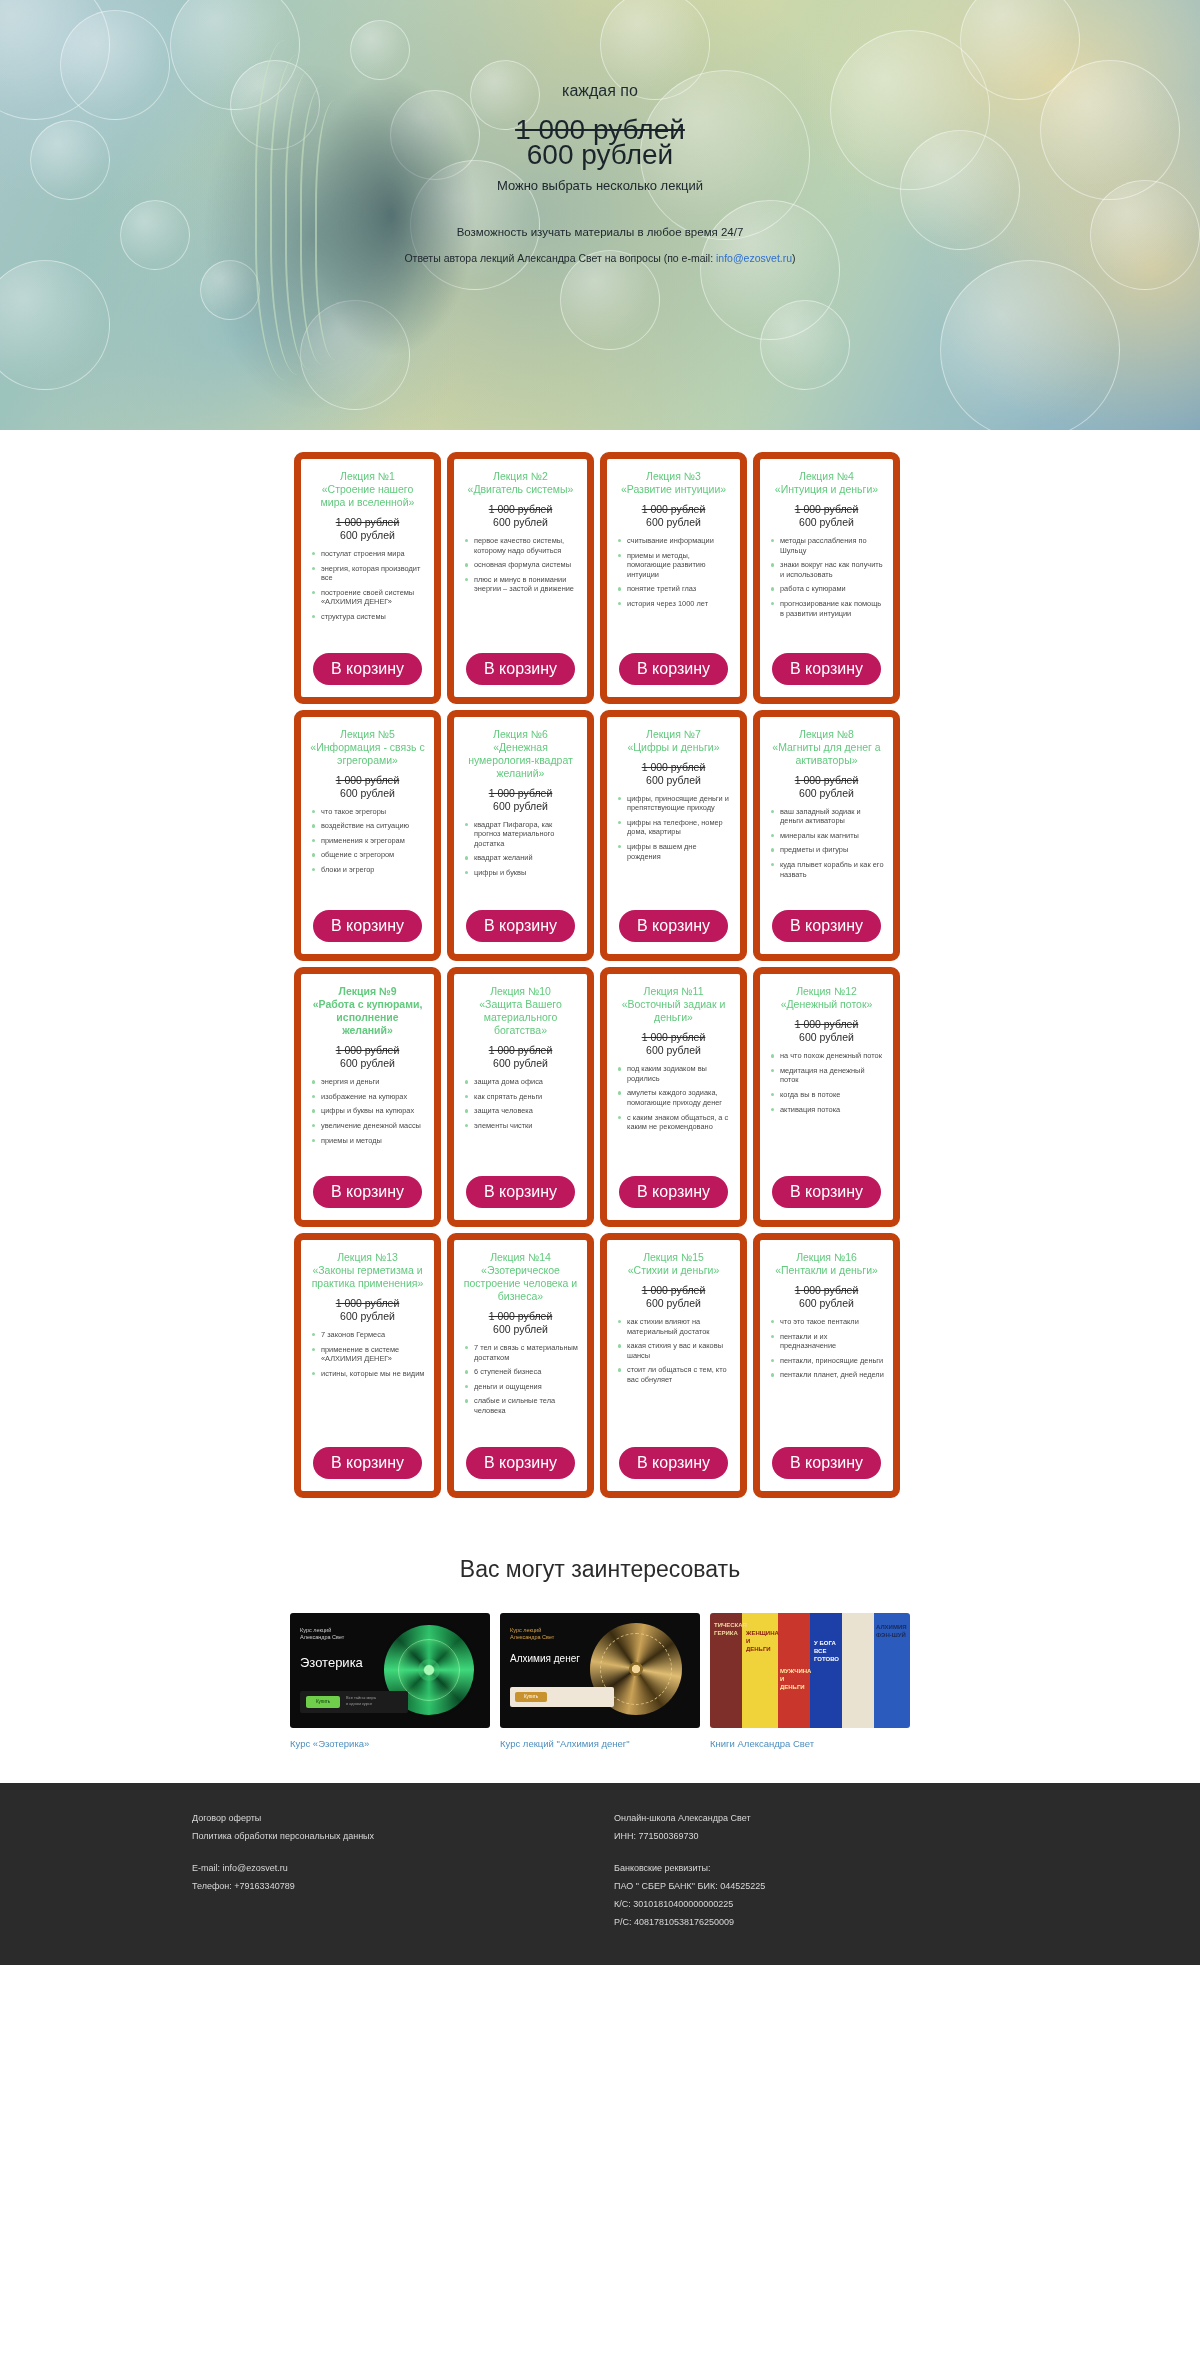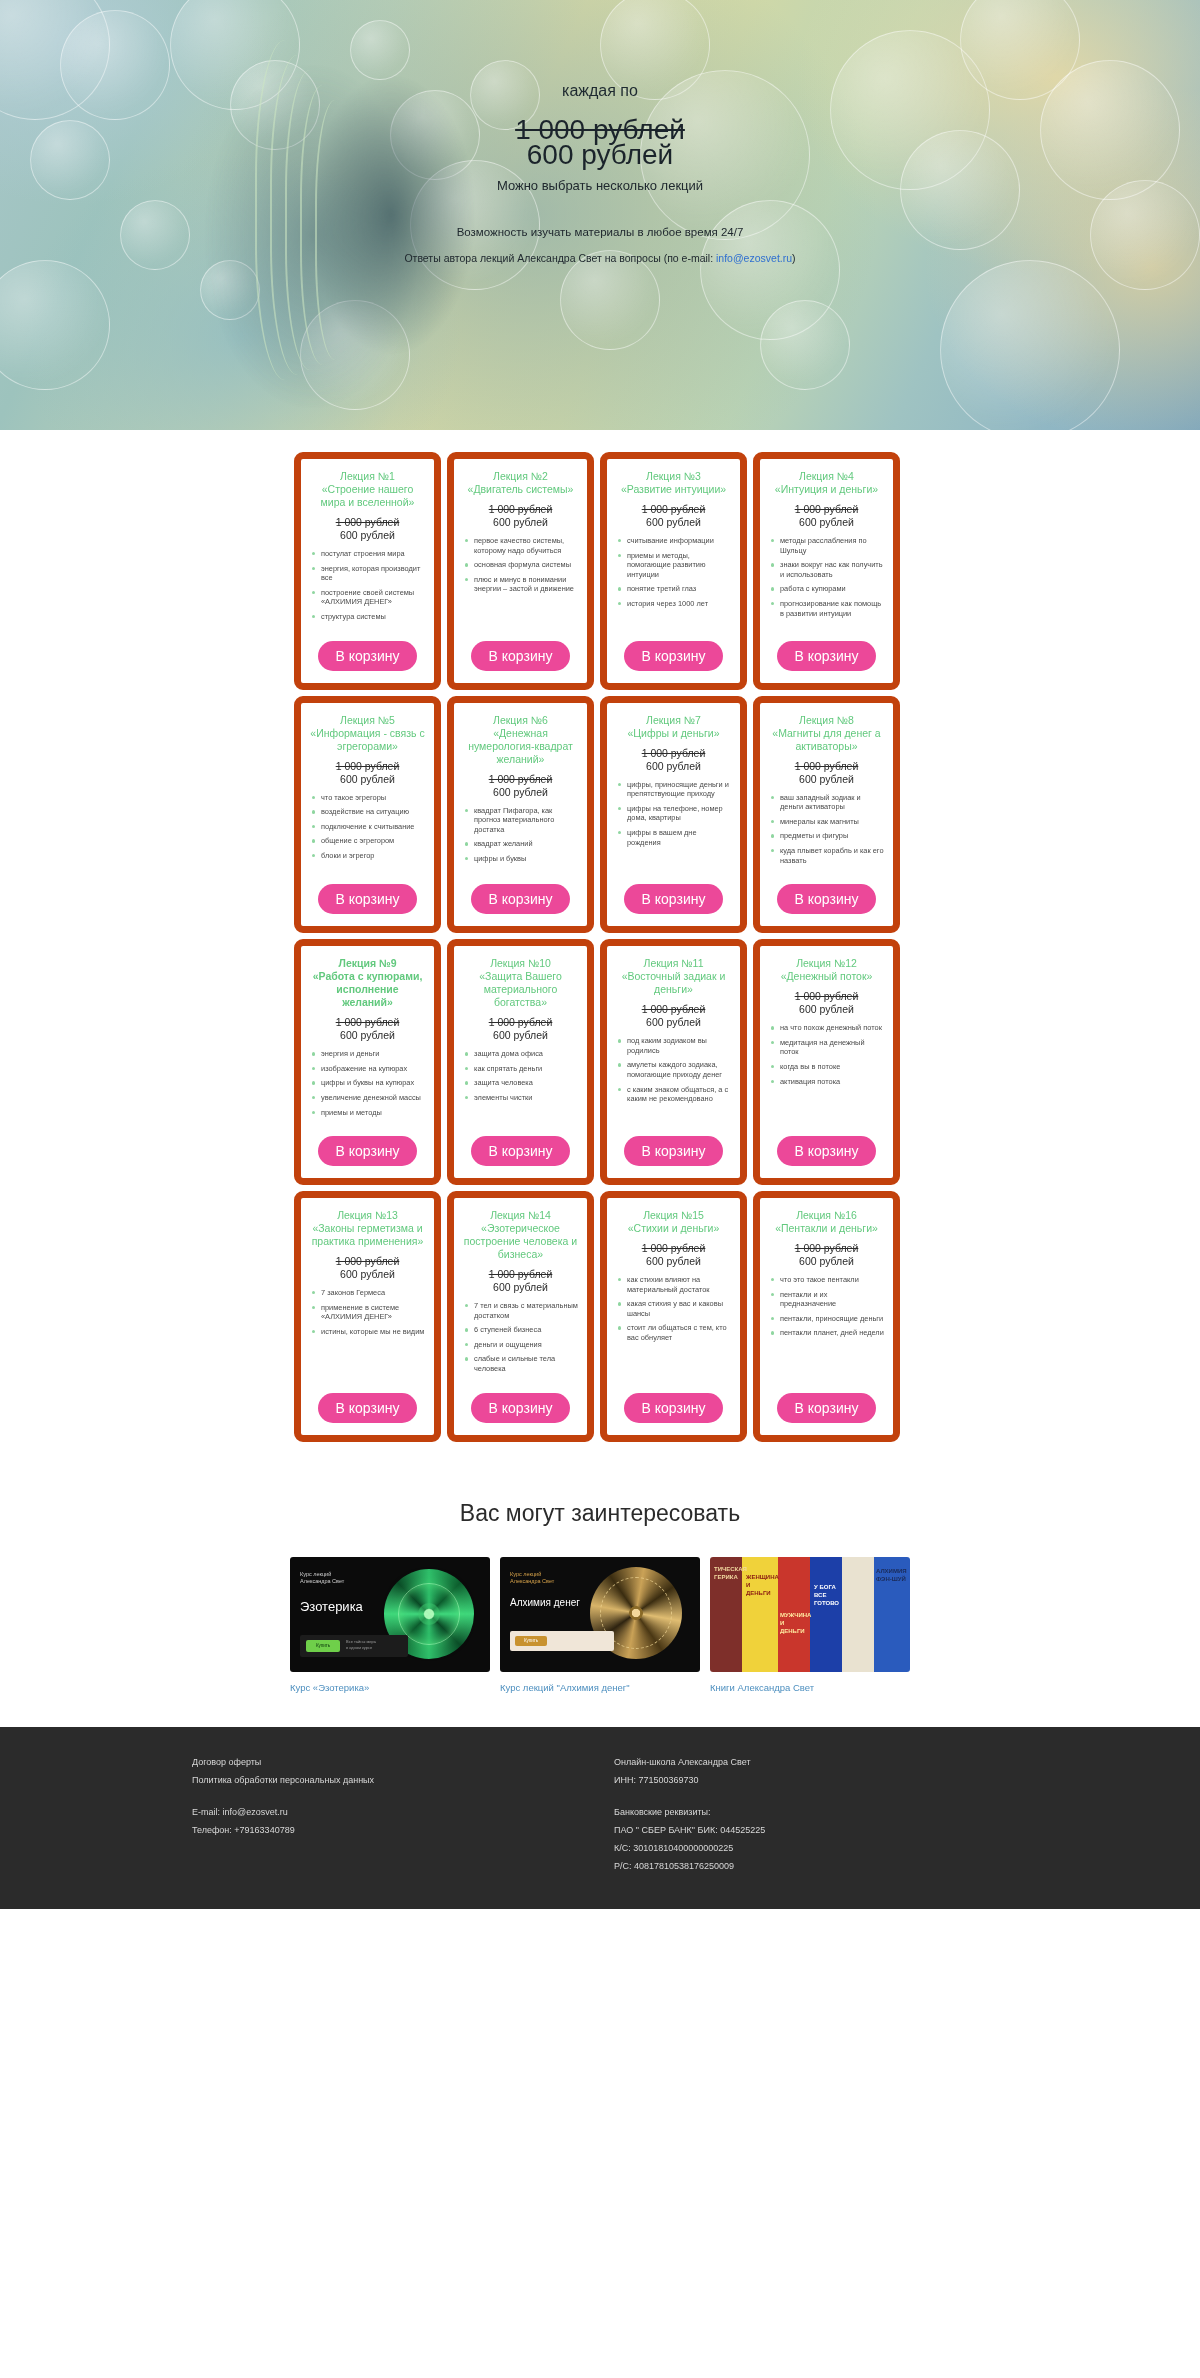--- a/index.html
+++ b/index.html
@@ -82,23 +82,23 @@
   .feats { list-style:none; flex:1 1 auto; }
   .feats li {
     position:relative; padding-left:11px; margin-bottom:5px;
     font-size:7.4px; line-height:9.6px; color:#4a4a4a;
   }
   .feats li::before {
     content:""; position:absolute; left:2px; top:3px;
     width:3.4px; height:3.4px; border-radius:50%; background:#8fd6a0;
   }
   .cart-btn {
-    align-self:center; margin-top:14px;
-    background:#ec4899; color:#fff; border:none; border-radius:16px;
-    padding:7px 18px; font-size:14px; font-family:inherit; cursor:pointer;
+    align-self:center; margin-top:26px;
+    background:#be185d; color:#fff; border:none; border-radius:16px;
+    padding:7px 18px; font-size:16px; font-family:inherit; cursor:pointer;
     min-width:86px;
   }
 
   
   .interest { width:1200px; background:#fff; padding:18px 0 34px; }
   .interest h2 {
     text-align:center; font-size:23px; font-weight:400; color:#2b2b2b;
     margin-bottom:30px;
   }
   .prod-row { width:620px; margin:0 auto; display:flex; gap:10px; }
@@ -254,21 +254,21 @@
         <button class="cart-btn">В корзину</button>
       </div>
       <div class="card">
         <div class="card-title" style="white-space: pre-line;">Лекция №5
 «Информация - связь с эгрегорами»</div>
         <div class="price-old">1 000 рублей</div>
         <div class="price-new">600 рублей</div>
         <ul class="feats">
           <li>что такое эгрегоры</li>
           <li>воздействие на ситуацию</li>
-          <li>подключение к считывание</li>
+          <li>применения к эгрегорам</li>
           <li>общение с эгрегором</li>
           <li>блоки и эгрегор</li>
         </ul>
         <button class="cart-btn">В корзину</button>
       </div>
       <div class="card">
         <div class="card-title" style="white-space: pre-line;">Лекция №6
 «Денежная нумерология-квадрат желаний»</div>
         <div class="price-old">1 000 рублей</div>
         <div class="price-new">600 рублей</div>

